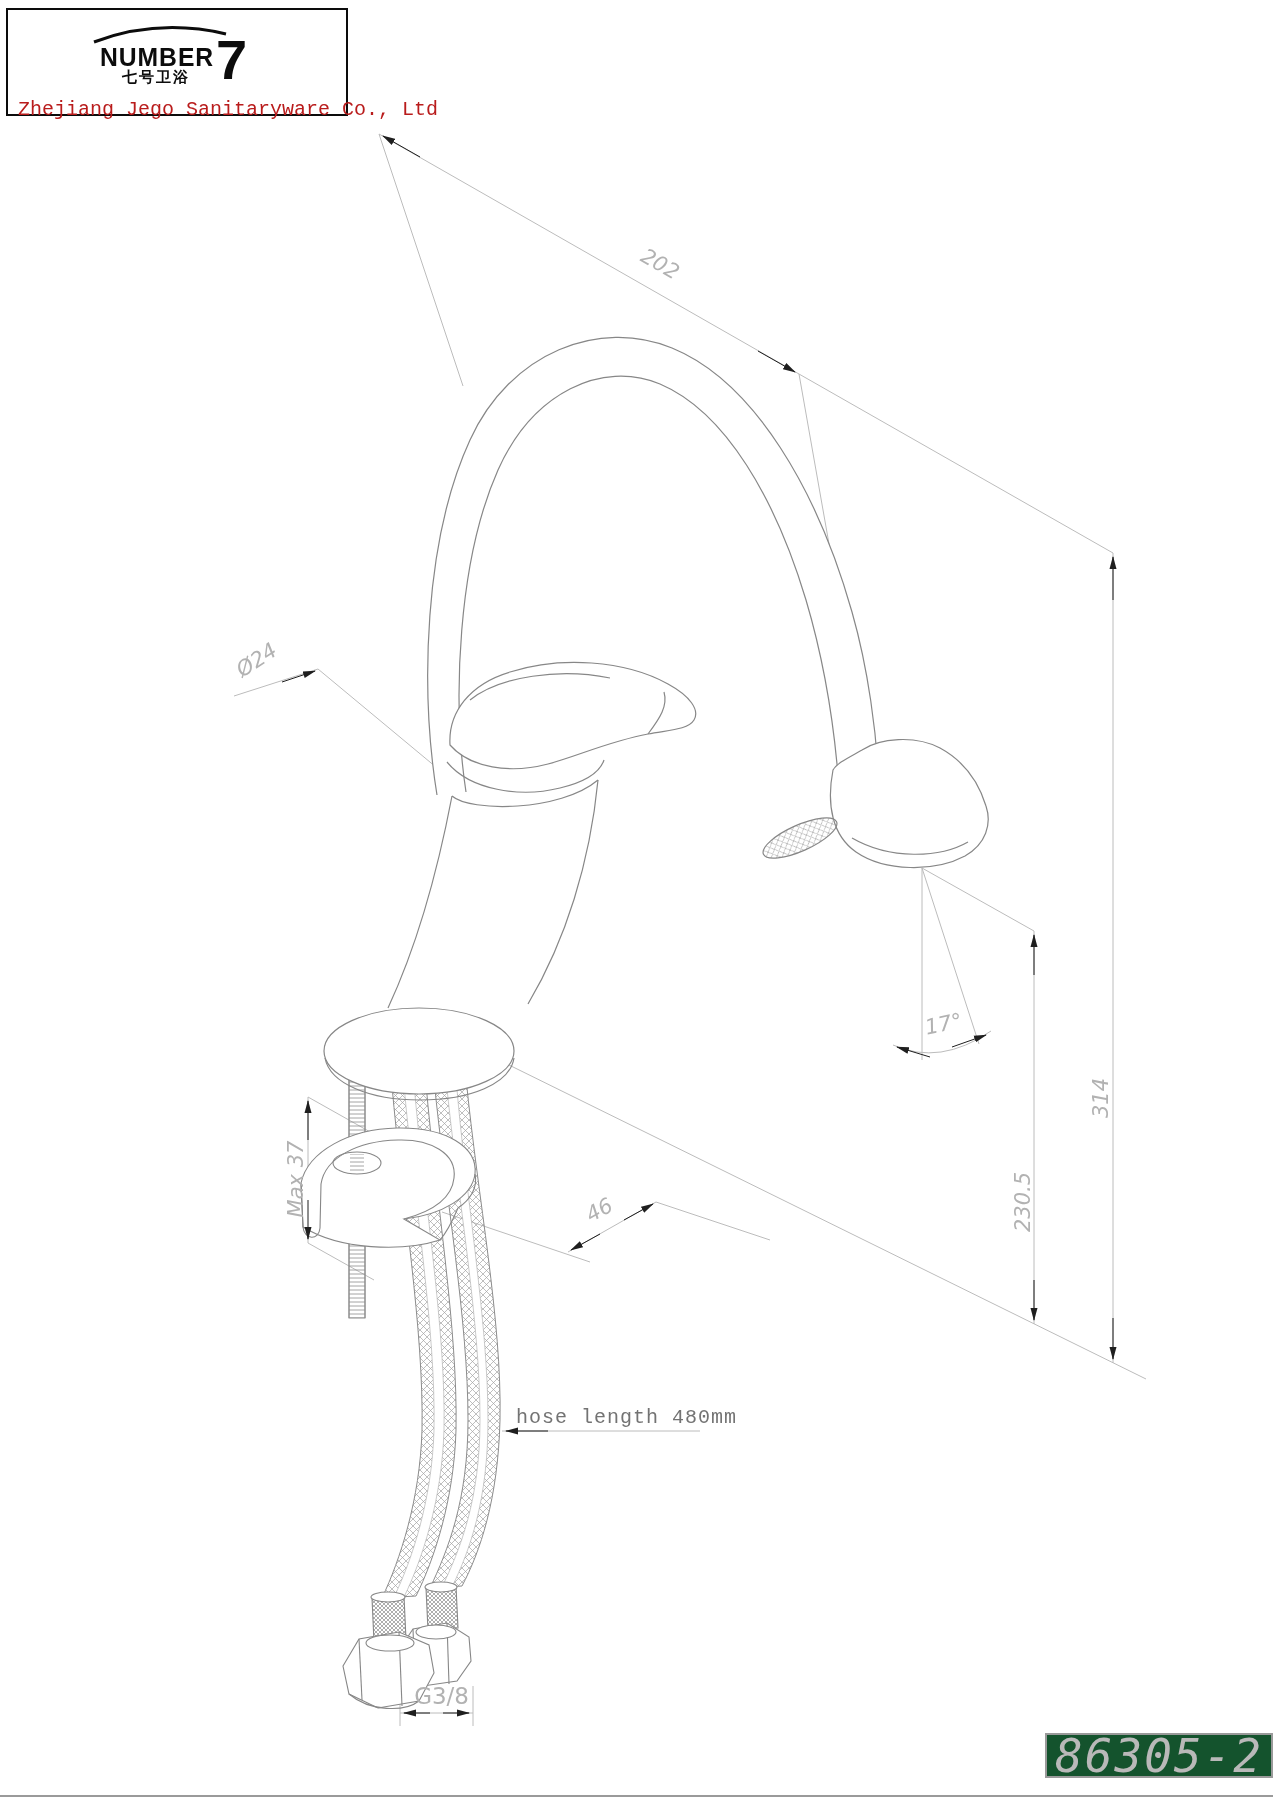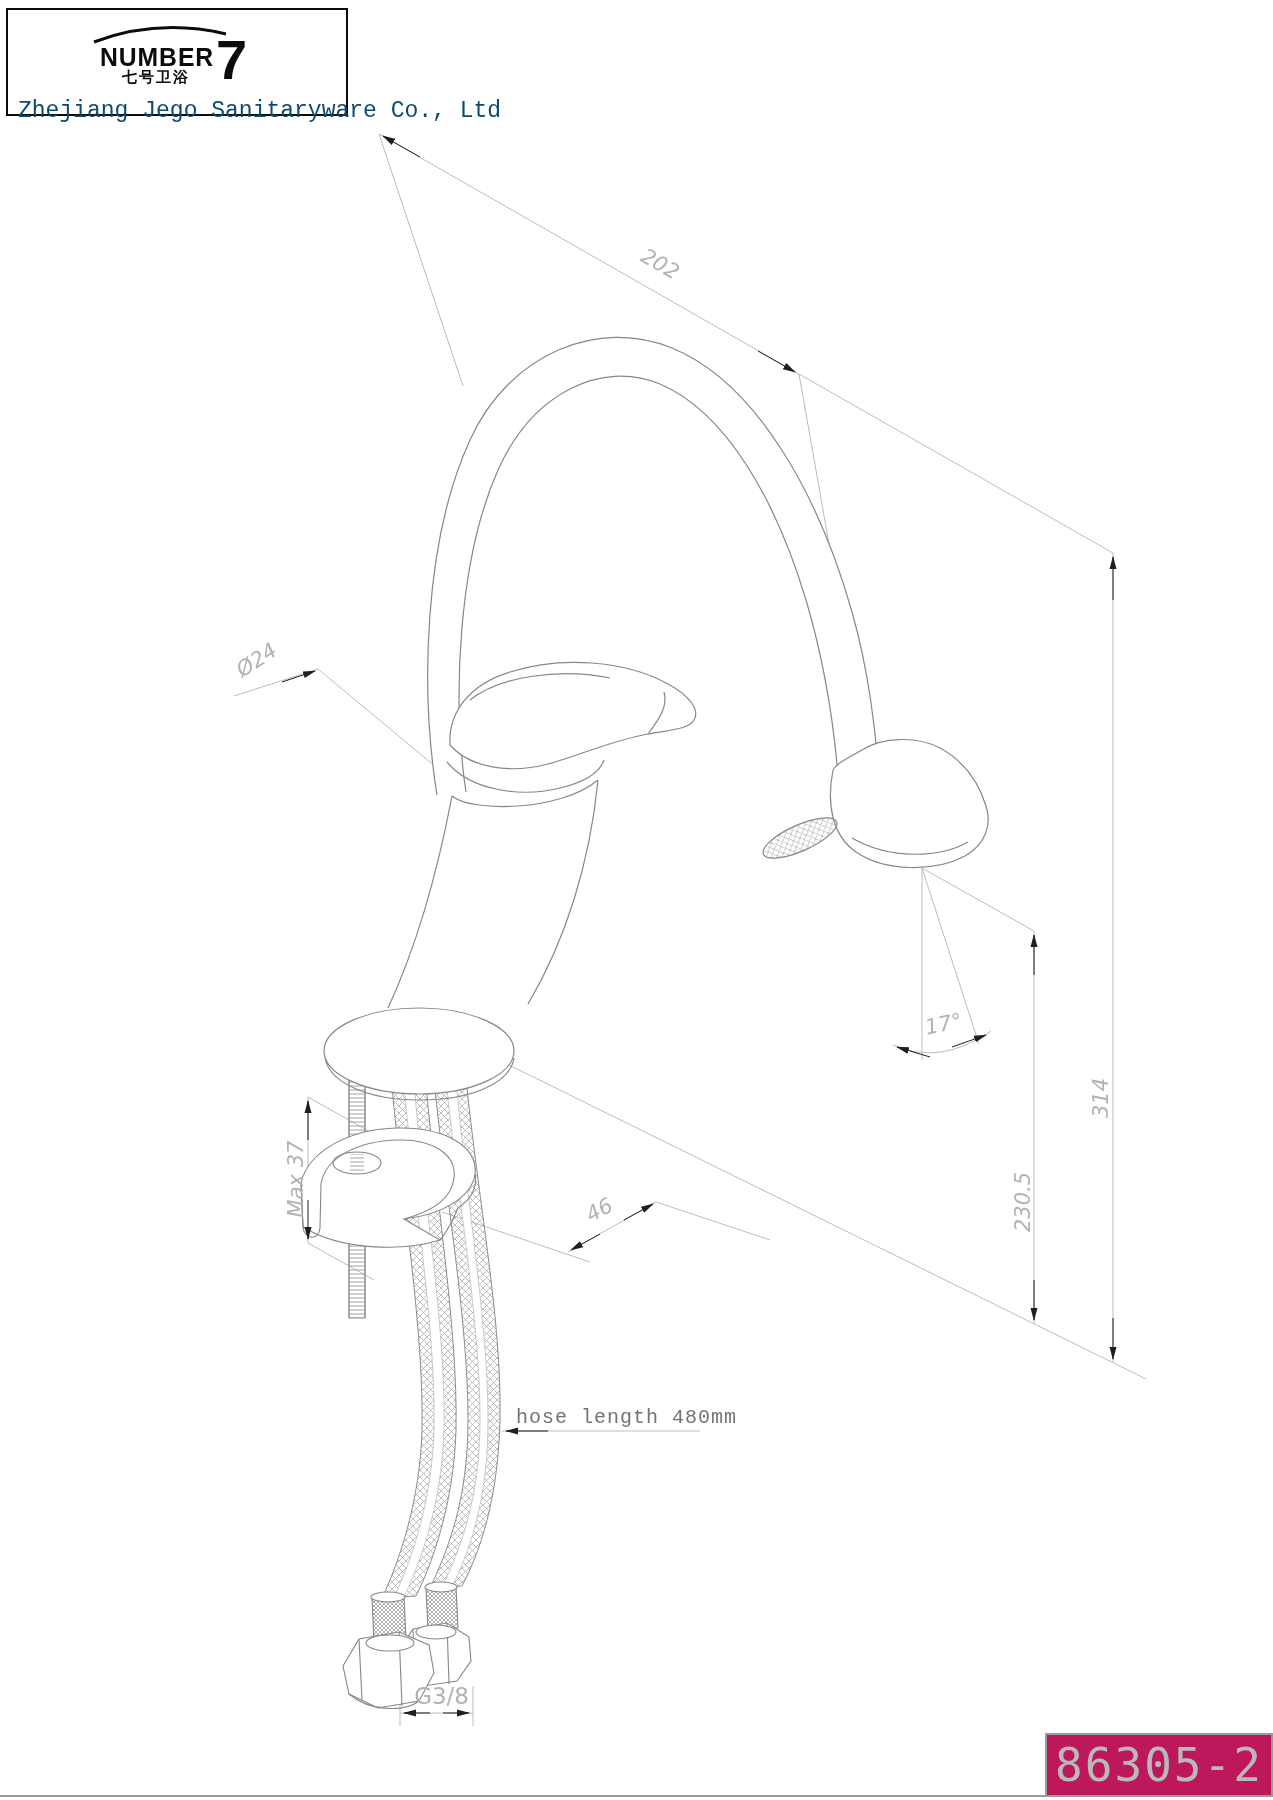--- a/index.html
+++ b/index.html
@@ -9,25 +9,25 @@
   .logo-box{position:absolute;left:6px;top:8px;width:342px;height:108px;
             border:2px solid #0c0c0c;background:#fff;box-sizing:border-box;}
   .logo-arc{position:absolute;left:84px;top:6px;width:136px;height:30px;}
   .brand{position:absolute;left:92px;top:32px;font-weight:bold;font-size:26px;
          letter-spacing:1px;color:#0c0c0c;transform:scaleX(.95);transform-origin:left;}
   .brand7{position:absolute;left:208px;top:22px;font-weight:bold;font-size:56px;
           line-height:1;color:#0c0c0c;}
   .brandcn{position:absolute;left:92px;top:58px;width:112px;text-align:center;
            font-weight:bold;font-size:15px;color:#0c0c0c;letter-spacing:2px;}
   .company{position:absolute;left:10px;top:88px;font-family:"Liberation Mono",monospace;
-           font-size:23px;color:#0c4a6e;white-space:nowrap;letter-spacing:0px;}
-  
-  .pn-box{position:absolute;left:1045px;top:1733px;width:228px;height:64px;
-          border:2px solid #9a9a9a;box-sizing:border-box;background:#be185d;
-          display:flex;align-items:center;justify-content:center;}
+           font-size:20px;color:#b91c1c;white-space:nowrap;letter-spacing:0px;}
+  
+  .pn-box{position:absolute;left:1045px;top:1733px;width:228px;height:45px;
+          border:2px solid #9a9a9a;box-sizing:border-box;background:#14532d;
+          display:flex;align-items:center;justify-content:center;font-style:italic;}
   .pn-text{font-family:"DejaVu Sans Mono",monospace;font-size:46px;color:#b9b9b9;
            letter-spacing:2px;font-weight:normal;}
   .sheet-bottom{position:absolute;left:0px;top:1795px;width:1273px;height:0px;
                 border-top:2px solid #9a9a9a;}
   
   .draw{position:absolute;left:0;top:0;}
   
   .dim{position:absolute;color:#b2b2b2;font-family:"DejaVu Sans",sans-serif;
        font-style:italic;font-size:21px;white-space:nowrap;}
   .dim.v{transform:rotate(-90deg);transform-origin:center center;text-align:center;}

